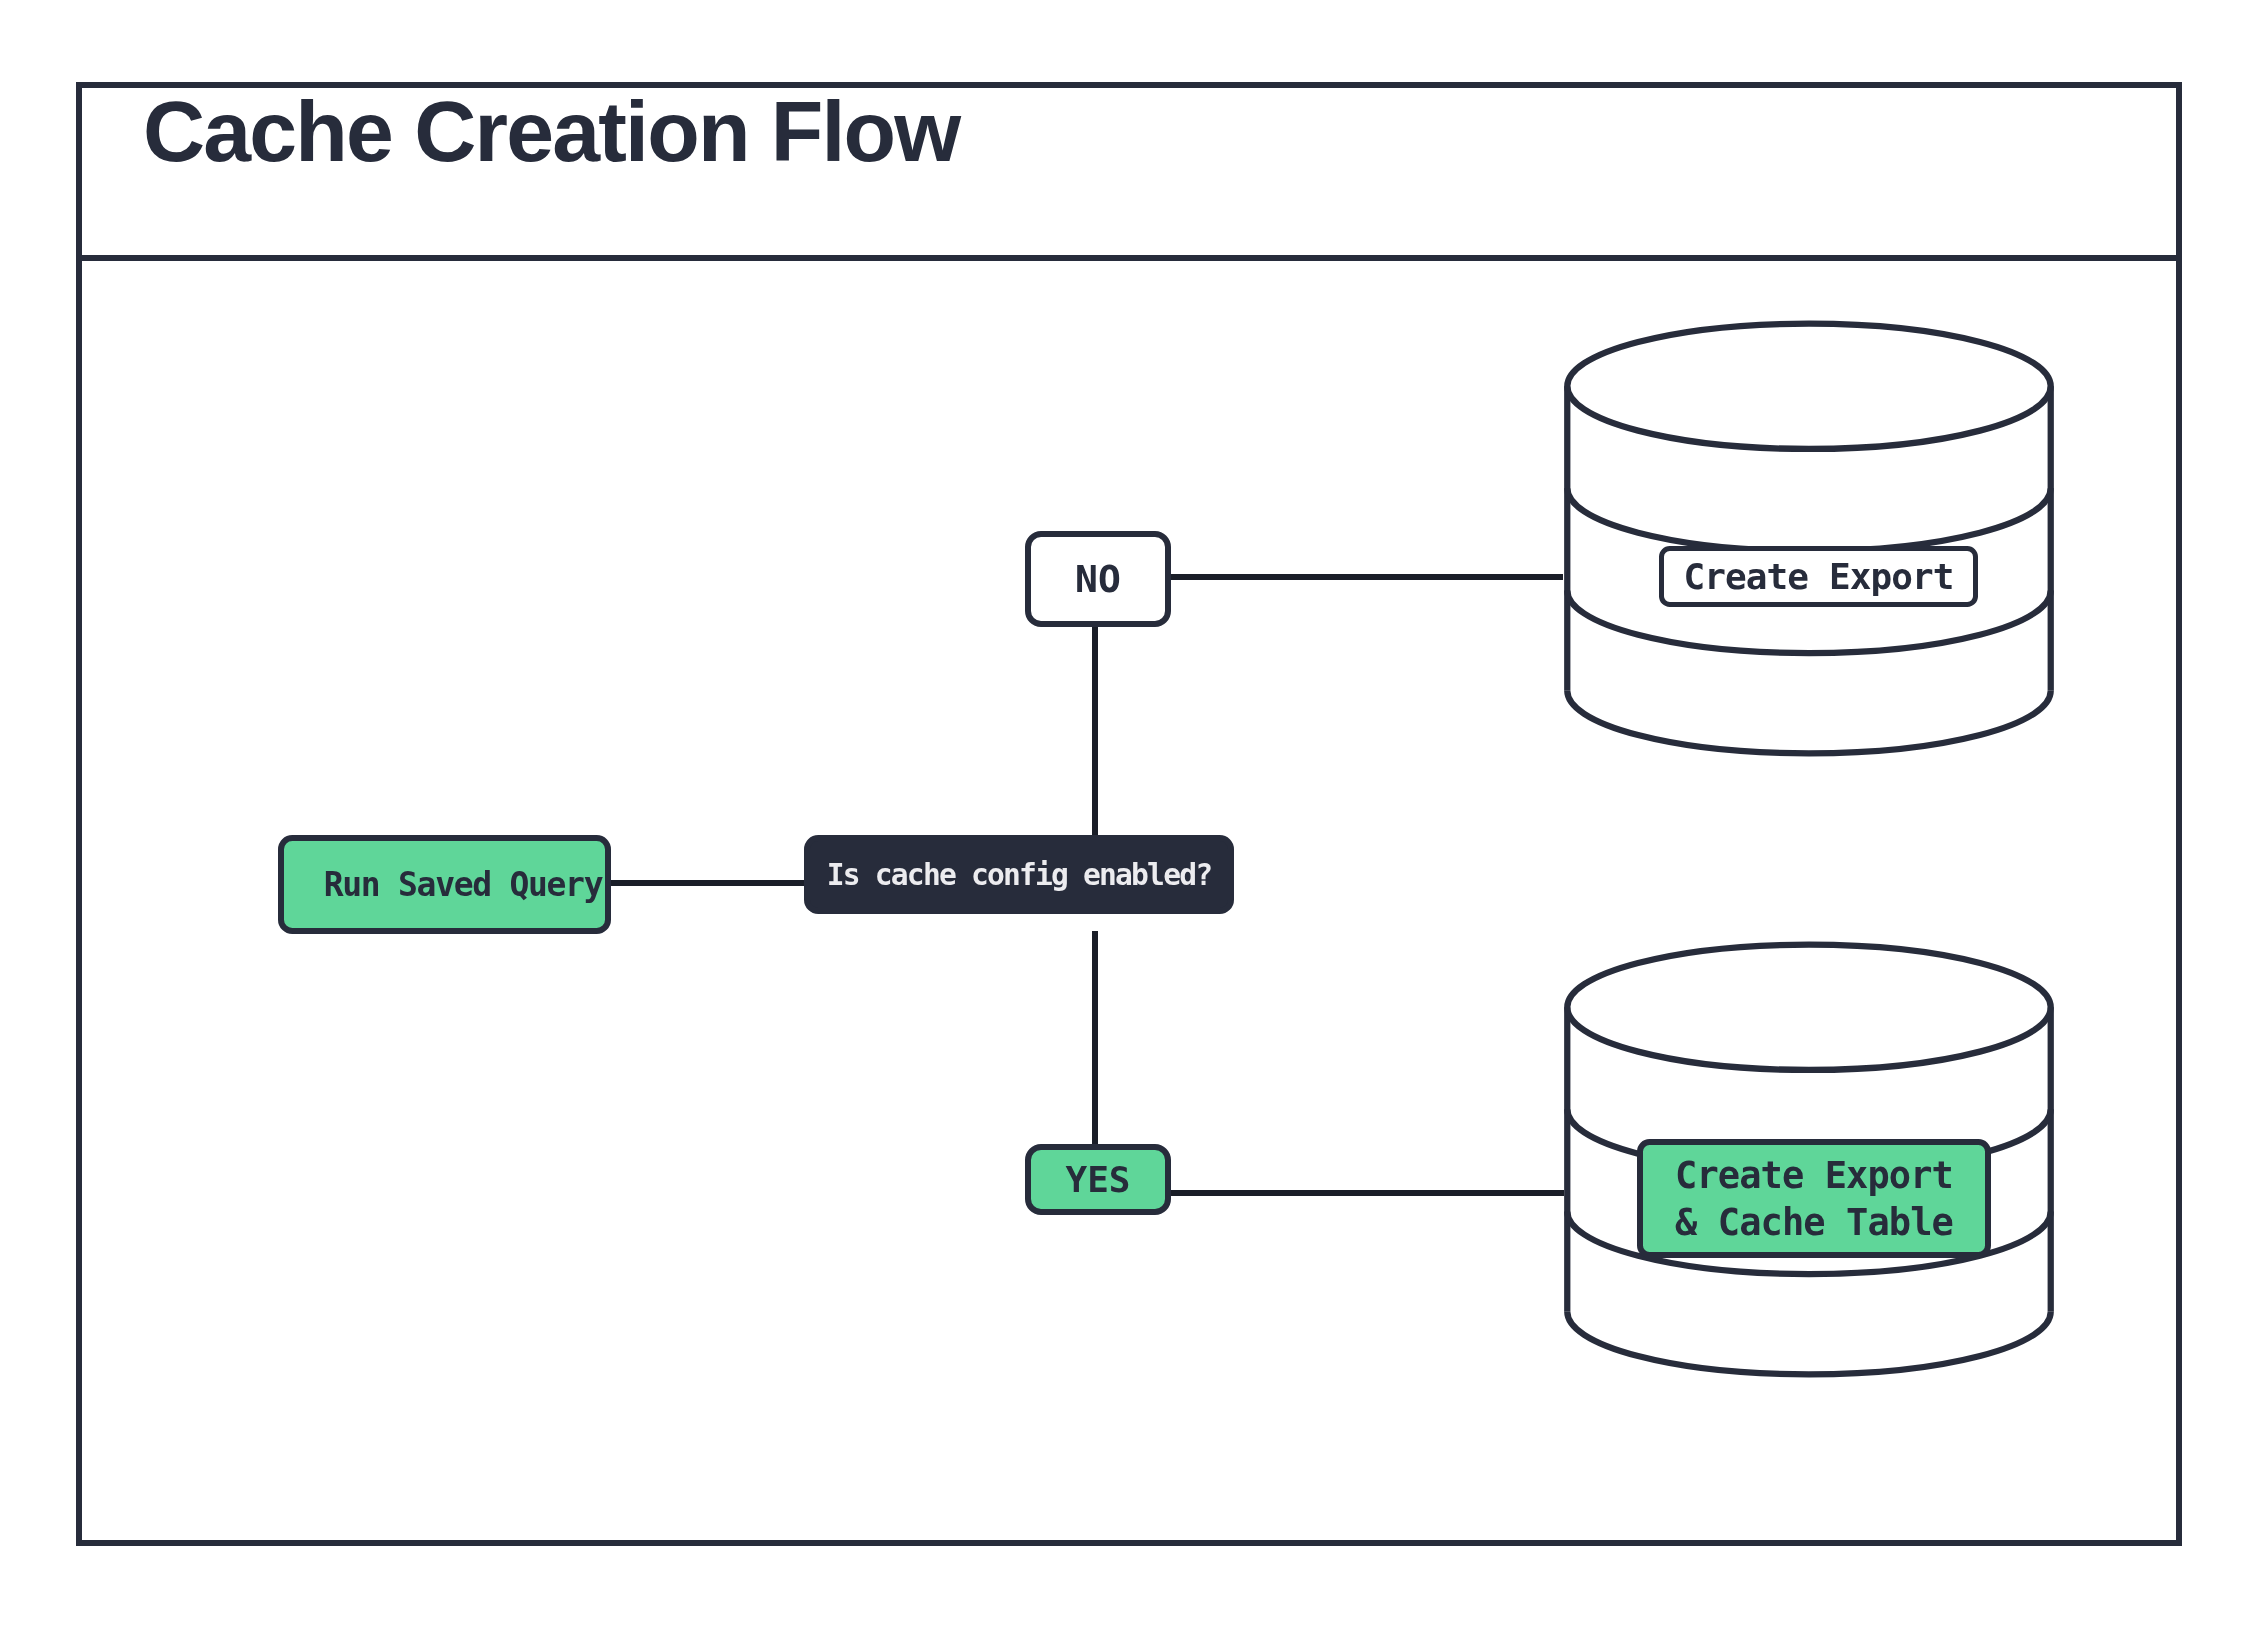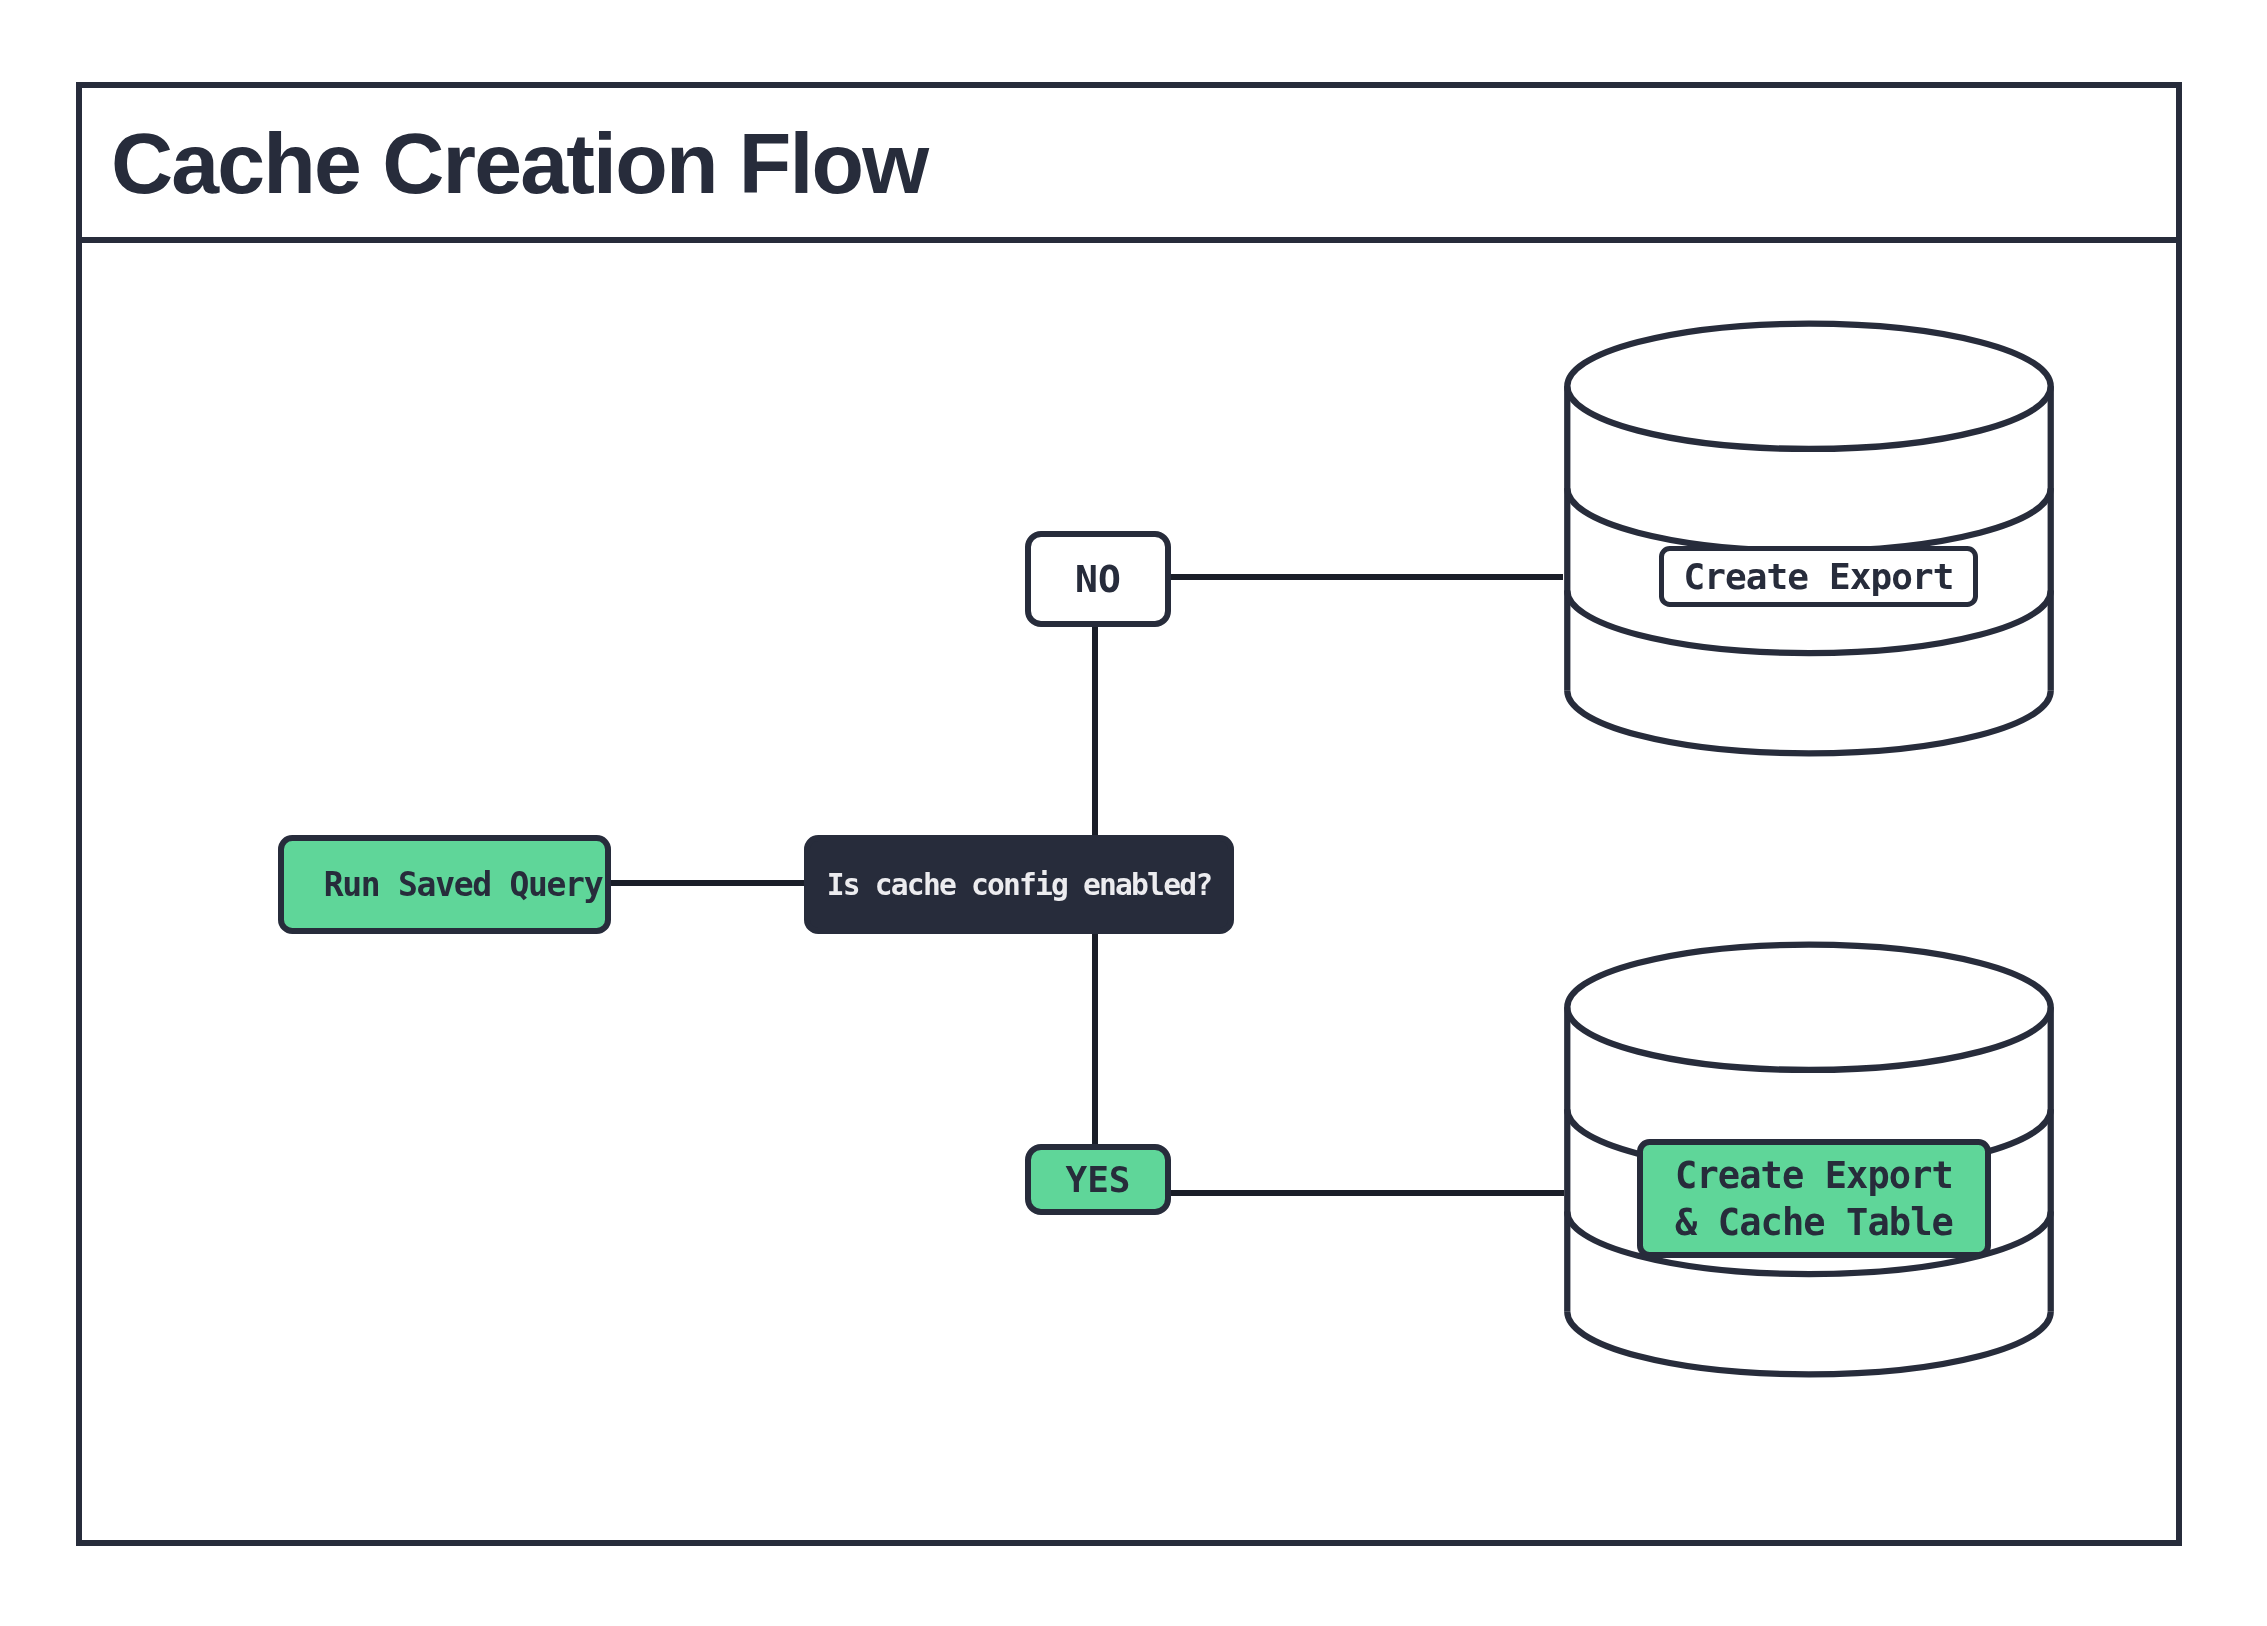--- a/index.html
+++ b/index.html
@@ -7,34 +7,34 @@
     --green:#5FD699;
     --line:#1A1E28;
     --lighttext:#ECECEF;
     --white:#FFFFFF;
   }
   html,body{margin:0;padding:0;background:#fff;}
   .stage{position:relative;width:2268px;height:1626px;background:var(--white);overflow:hidden;
          font-family:"Liberation Sans",sans-serif;}
   .frame{position:absolute;left:76px;top:82px;width:2106px;height:1464px;
          border:6.3px solid var(--ink);box-sizing:border-box;background:var(--white);}
-  .header{position:absolute;left:76px;top:82px;width:2106px;height:161px;
-          border:6.3px solid var(--ink);box-sizing:border-box;display:flex;align-items:center;
-          padding-left:29px;}
+  .header{position:absolute;left:76px;top:82px;width:2106px;height:179px;
+          border:6.3px solid var(--ink);box-sizing:border-box;display:flex;
+          padding-left:61px;}
   .title{font-family:"Liberation Sans",sans-serif;font-weight:700;font-size:86px;line-height:1;
          color:var(--ink);letter-spacing:-1.8px;}
   .conn{position:absolute;background:var(--line);}
   .node{position:absolute;box-sizing:border-box;border:6.3px solid var(--ink);
         display:flex;align-items:center;justify-content:center;text-align:center;
         font-family:"DejaVu Sans Mono","Liberation Mono",monospace;font-weight:700;
         color:var(--ink);border-radius:14.3px;background:var(--white);}
   .node.green{background:var(--green);}
   .node.dark{background:var(--ink);color:var(--lighttext);}
   .node.run{left:278px;top:835px;width:333px;height:99px;font-size:33px;letter-spacing:-1.3px;padding-left:37px;}
-  .node.decision{left:804px;top:835px;width:430px;height:99px;font-size:29.6px;letter-spacing:-1.8px;}
+  .node.decision{left:804px;top:835px;width:430px;height:79px;font-size:29.6px;letter-spacing:-1.8px;}
   .node.no{left:1025px;top:531px;width:146px;height:96px;font-size:38px;border-radius:16px;}
   .node.yes{left:1025px;top:1144px;width:146px;height:71px;font-size:36px;border-radius:16px;}
   .node.db-label{left:1659px;top:546px;width:319px;height:61px;font-size:36px;
                  border-width:5.4px;border-radius:10.7px;letter-spacing:-0.9px;z-index:4;}
   .node.db-label-2{left:1637px;top:1139px;width:354px;height:119px;font-size:37px;
                    line-height:47px;border-radius:12.5px;letter-spacing:-0.9px;z-index:4;
                    flex-direction:column;}
   .cyl{position:absolute;width:496px;height:441px;z-index:2;}
   .cyl.top{left:1561px;top:318px;}
   .cyl.bottom{left:1561px;top:939px;}

